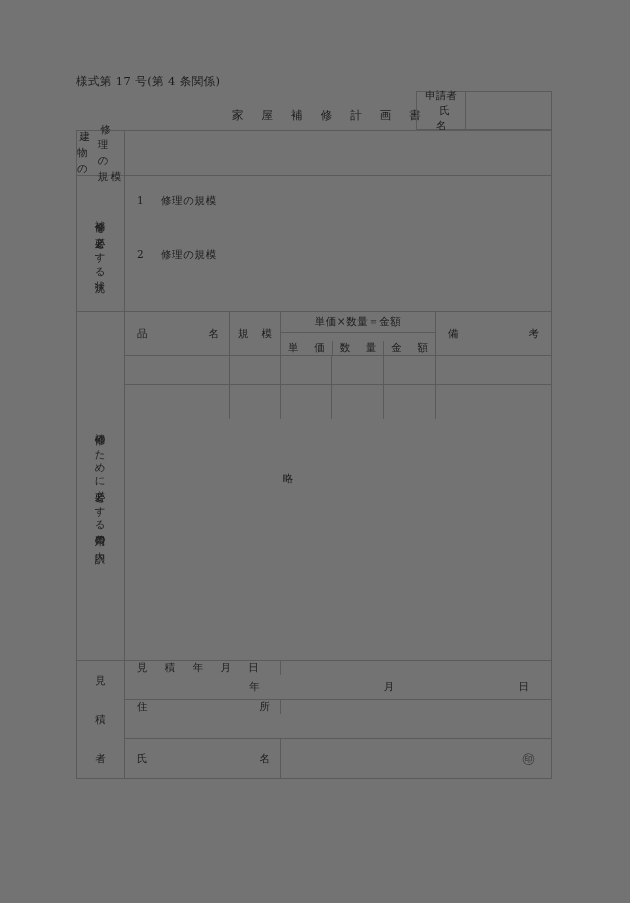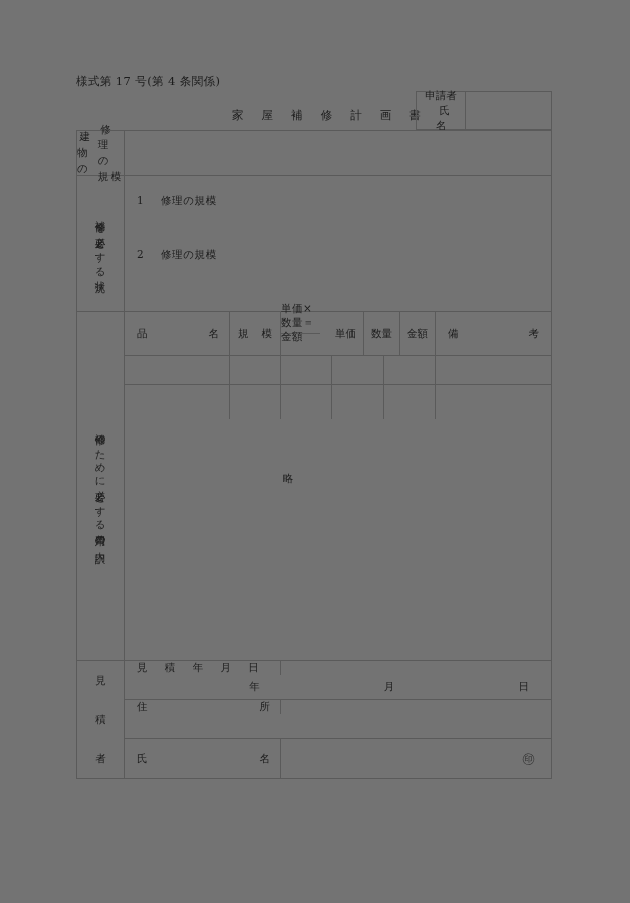--- a/index.html
+++ b/index.html
@@ -153,21 +153,21 @@
     justify-content: space-between;
     padding: 0 10px 0 12px;
   }
   .ch-scale {
     width: 51px;
     justify-content: space-between;
     padding: 0 8px;
   }
   .ch-calc {
     width: 155px;
-    flex-direction: row;
+    flex-direction: column;
     padding: 0;
     align-items: stretch;
     gap: 8px;
   }
   .ch-calc-top {
     height: 21px;
     display: flex;
     align-items: center;
     justify-content: center;
     border-bottom: 1px solid #5a5a5a;

